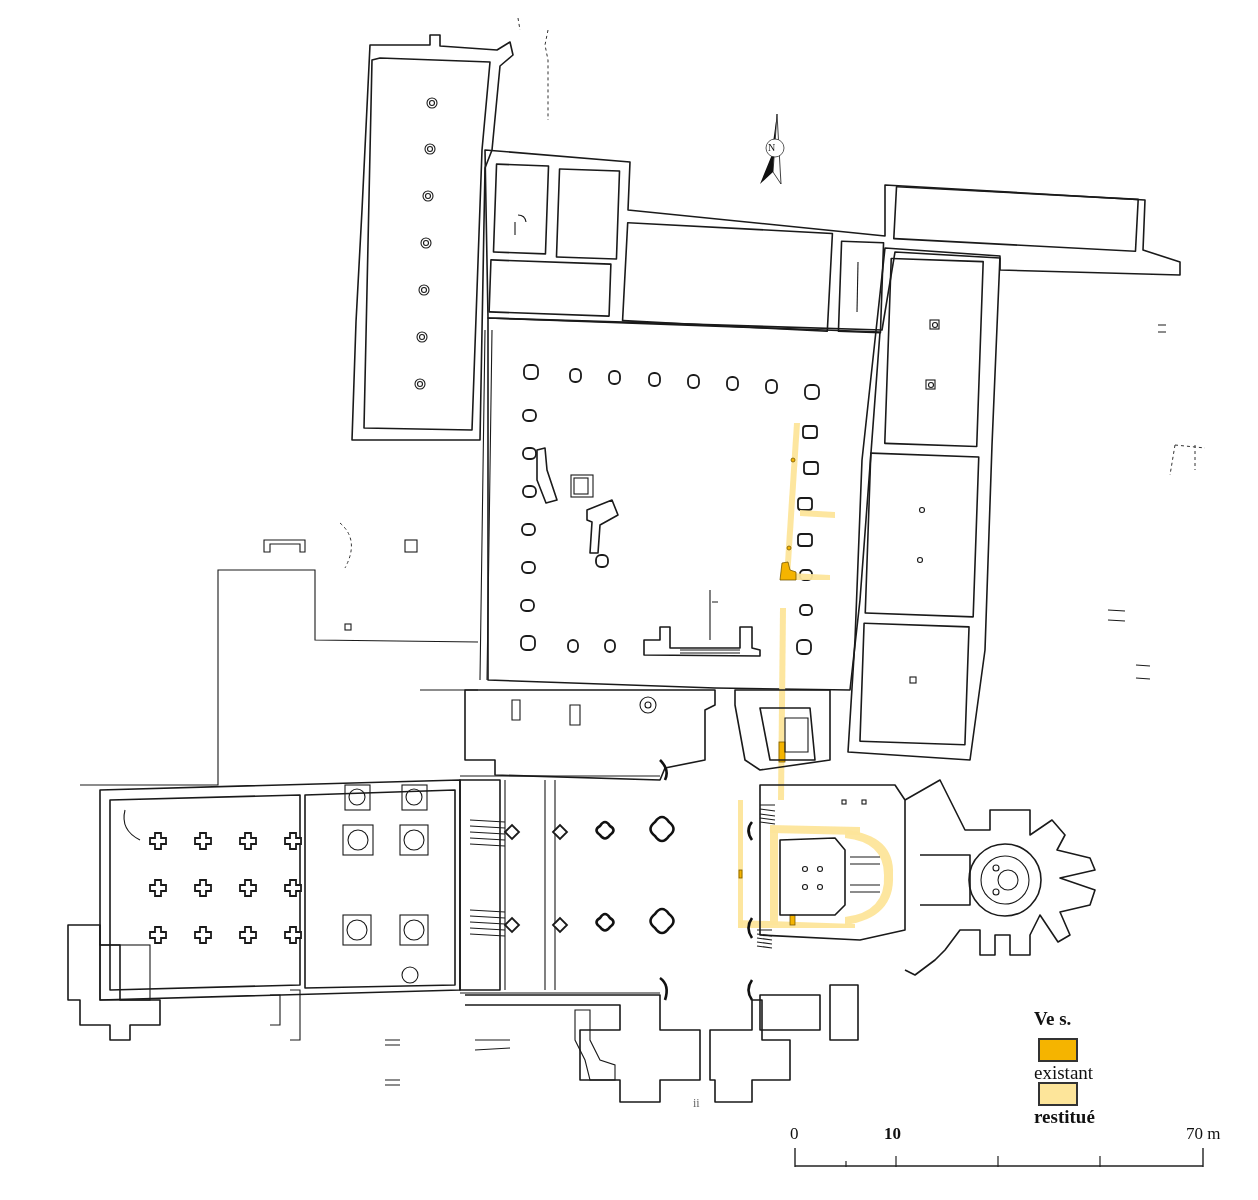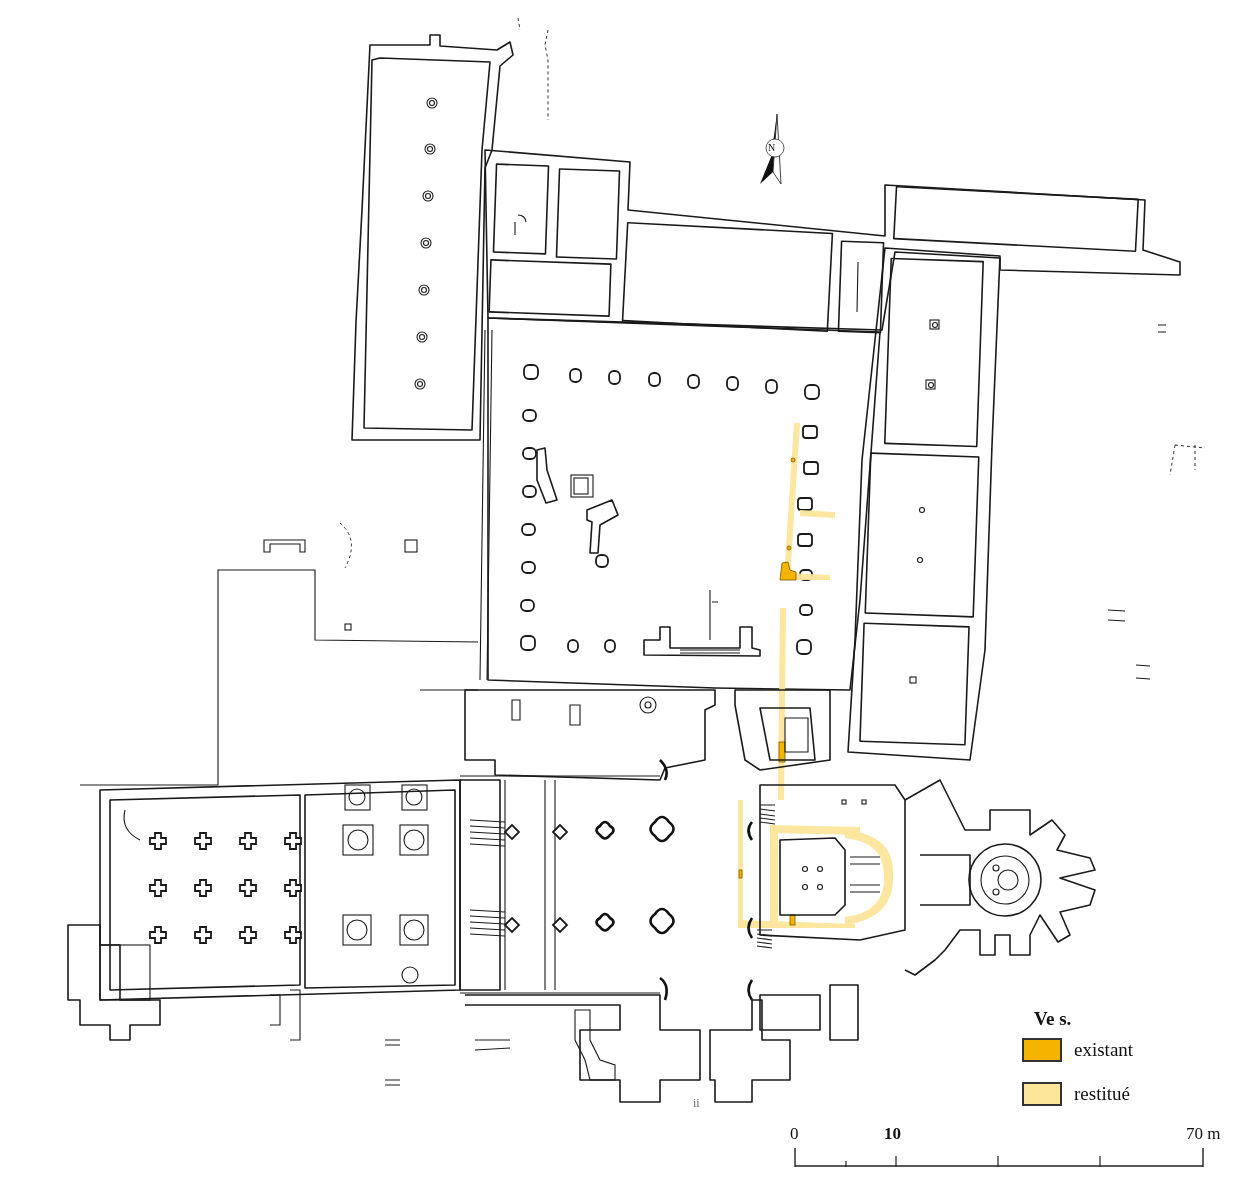--- a/index.html
+++ b/index.html
@@ -7,21 +7,21 @@
   #plan { position:absolute; left:0; top:0; width:1258px; height:1200px; }
   .w { fill:none; stroke:#1a1a1a; stroke-width:1.6; stroke-linejoin:round; }
   .wt { fill:none; stroke:#1a1a1a; stroke-width:1.1; }
   .wd { fill:none; stroke:#333; stroke-width:1; stroke-dasharray:3 3; }
   .pier { fill:#fff; stroke:#1a1a1a; stroke-width:1.8; }
   .thick { fill:none; stroke:#111; stroke-width:2.6; }
   .rest { fill:#fde59a; stroke:none; opacity:0.95; }
   .exist { fill:#f5b400; stroke:#7a5a00; stroke-width:0.8; }
   .legend { position:absolute; left:1020px; top:1008px; width:200px; height:105px; }
   .legend-title { position:absolute; left:14px; top:0; font-size:19px; color:#111;font-weight:bold; }
-  .legend-row { position:absolute; left:2px; display:flex; align-items:center; }
+  .legend-row { position:absolute; left:2px; display:flex; align-items:center;flex-direction:column; }
   .swatch { width:40px; height:24px; border:2px solid #333; box-sizing:border-box; }
   .legend-label { margin-left:12px; font-size:19px; color:#111; }
   .scale { position:absolute; left:780px; top:1124px; width:460px; height:60px; }
   .scale-label { position:absolute; top:0; font-size:17px; color:#111; }
   .north { position:absolute; left:755px; top:112px; width:40px; height:80px; }
   .north-letter { position:absolute; left:13px; top:30px; font-size:10px; font-family:"Liberation Serif", serif; color:#111; }
   .small-mark { position:absolute; font-size:12px; color:#666; }
 </style>
 </head>
 <body>
@@ -258,21 +258,21 @@
   </svg>
   <span class="north-letter">N</span>
 </div>
 
 <div class="legend">
   <div class="legend-title">Ve s.</div>
   <div class="legend-row" style="top:30px;">
     <div class="swatch" style="background:#f5b400;"></div>
     <span class="legend-label">existant</span>
   </div>
-  <div class="legend-row" style="top:74px;">
+  <div class="legend-row" style="top:74px;font-weight:bold;">
     <div class="swatch" style="background:#fde59a;"></div>
     <span class="legend-label">restitué</span>
   </div>
 </div>
 
 <div class="scale">
   <span class="scale-label" style="left:10px;">0</span>
   <span class="scale-label" style="left:104px;font-weight:bold;">10</span>
   <span class="scale-label" style="left:406px;">70 m</span>
   <svg width="460" height="60" style="position:absolute;left:0;top:0;">

